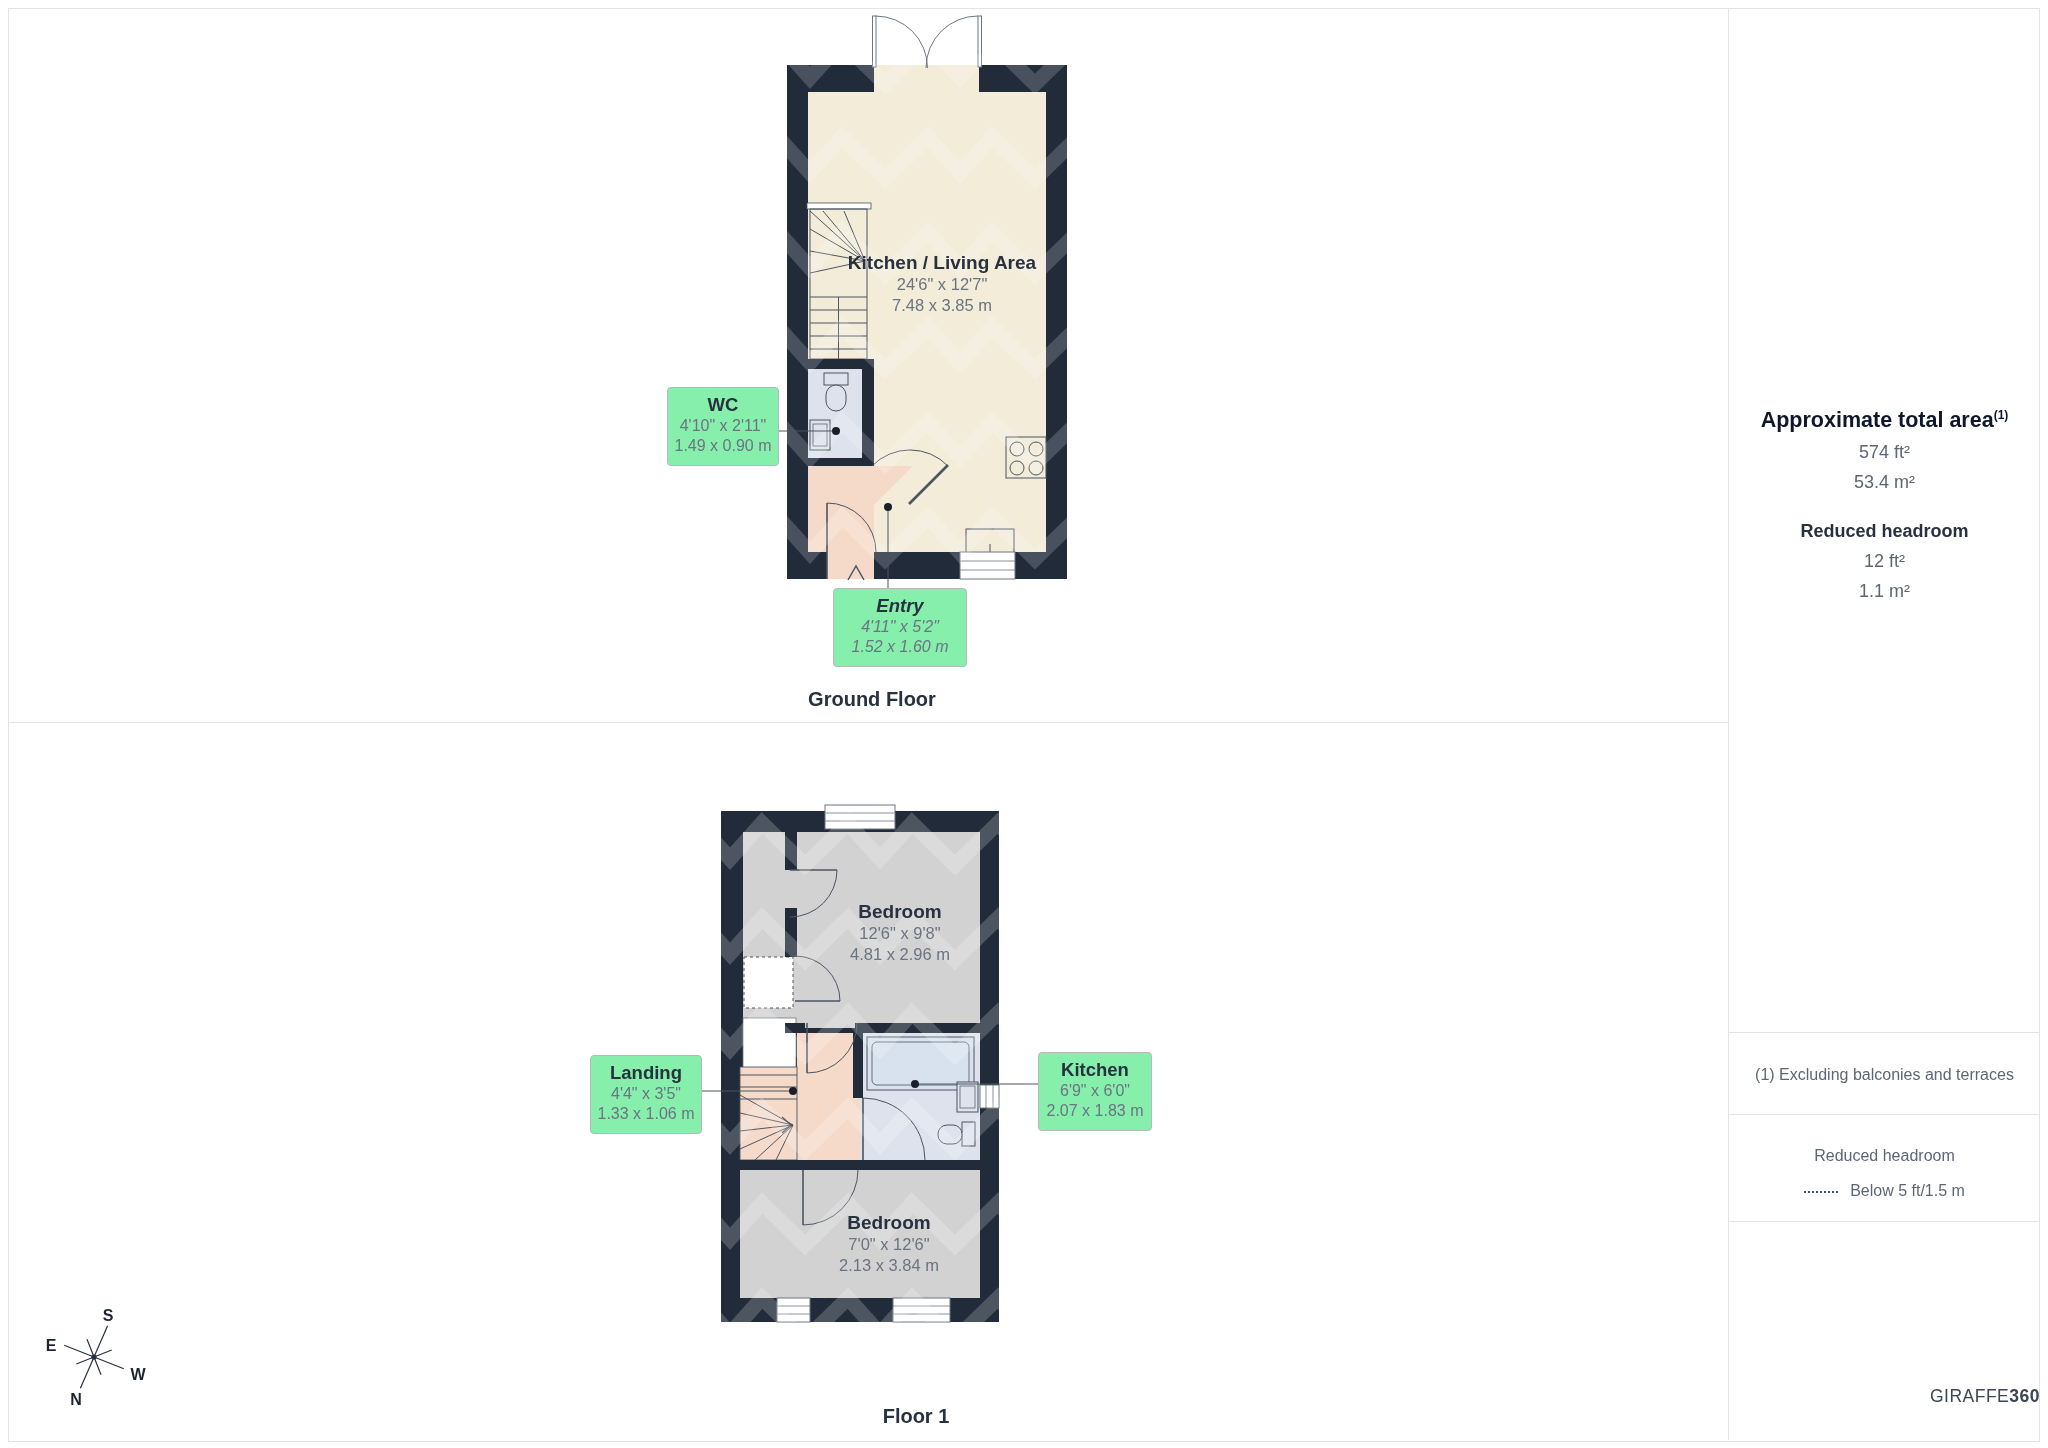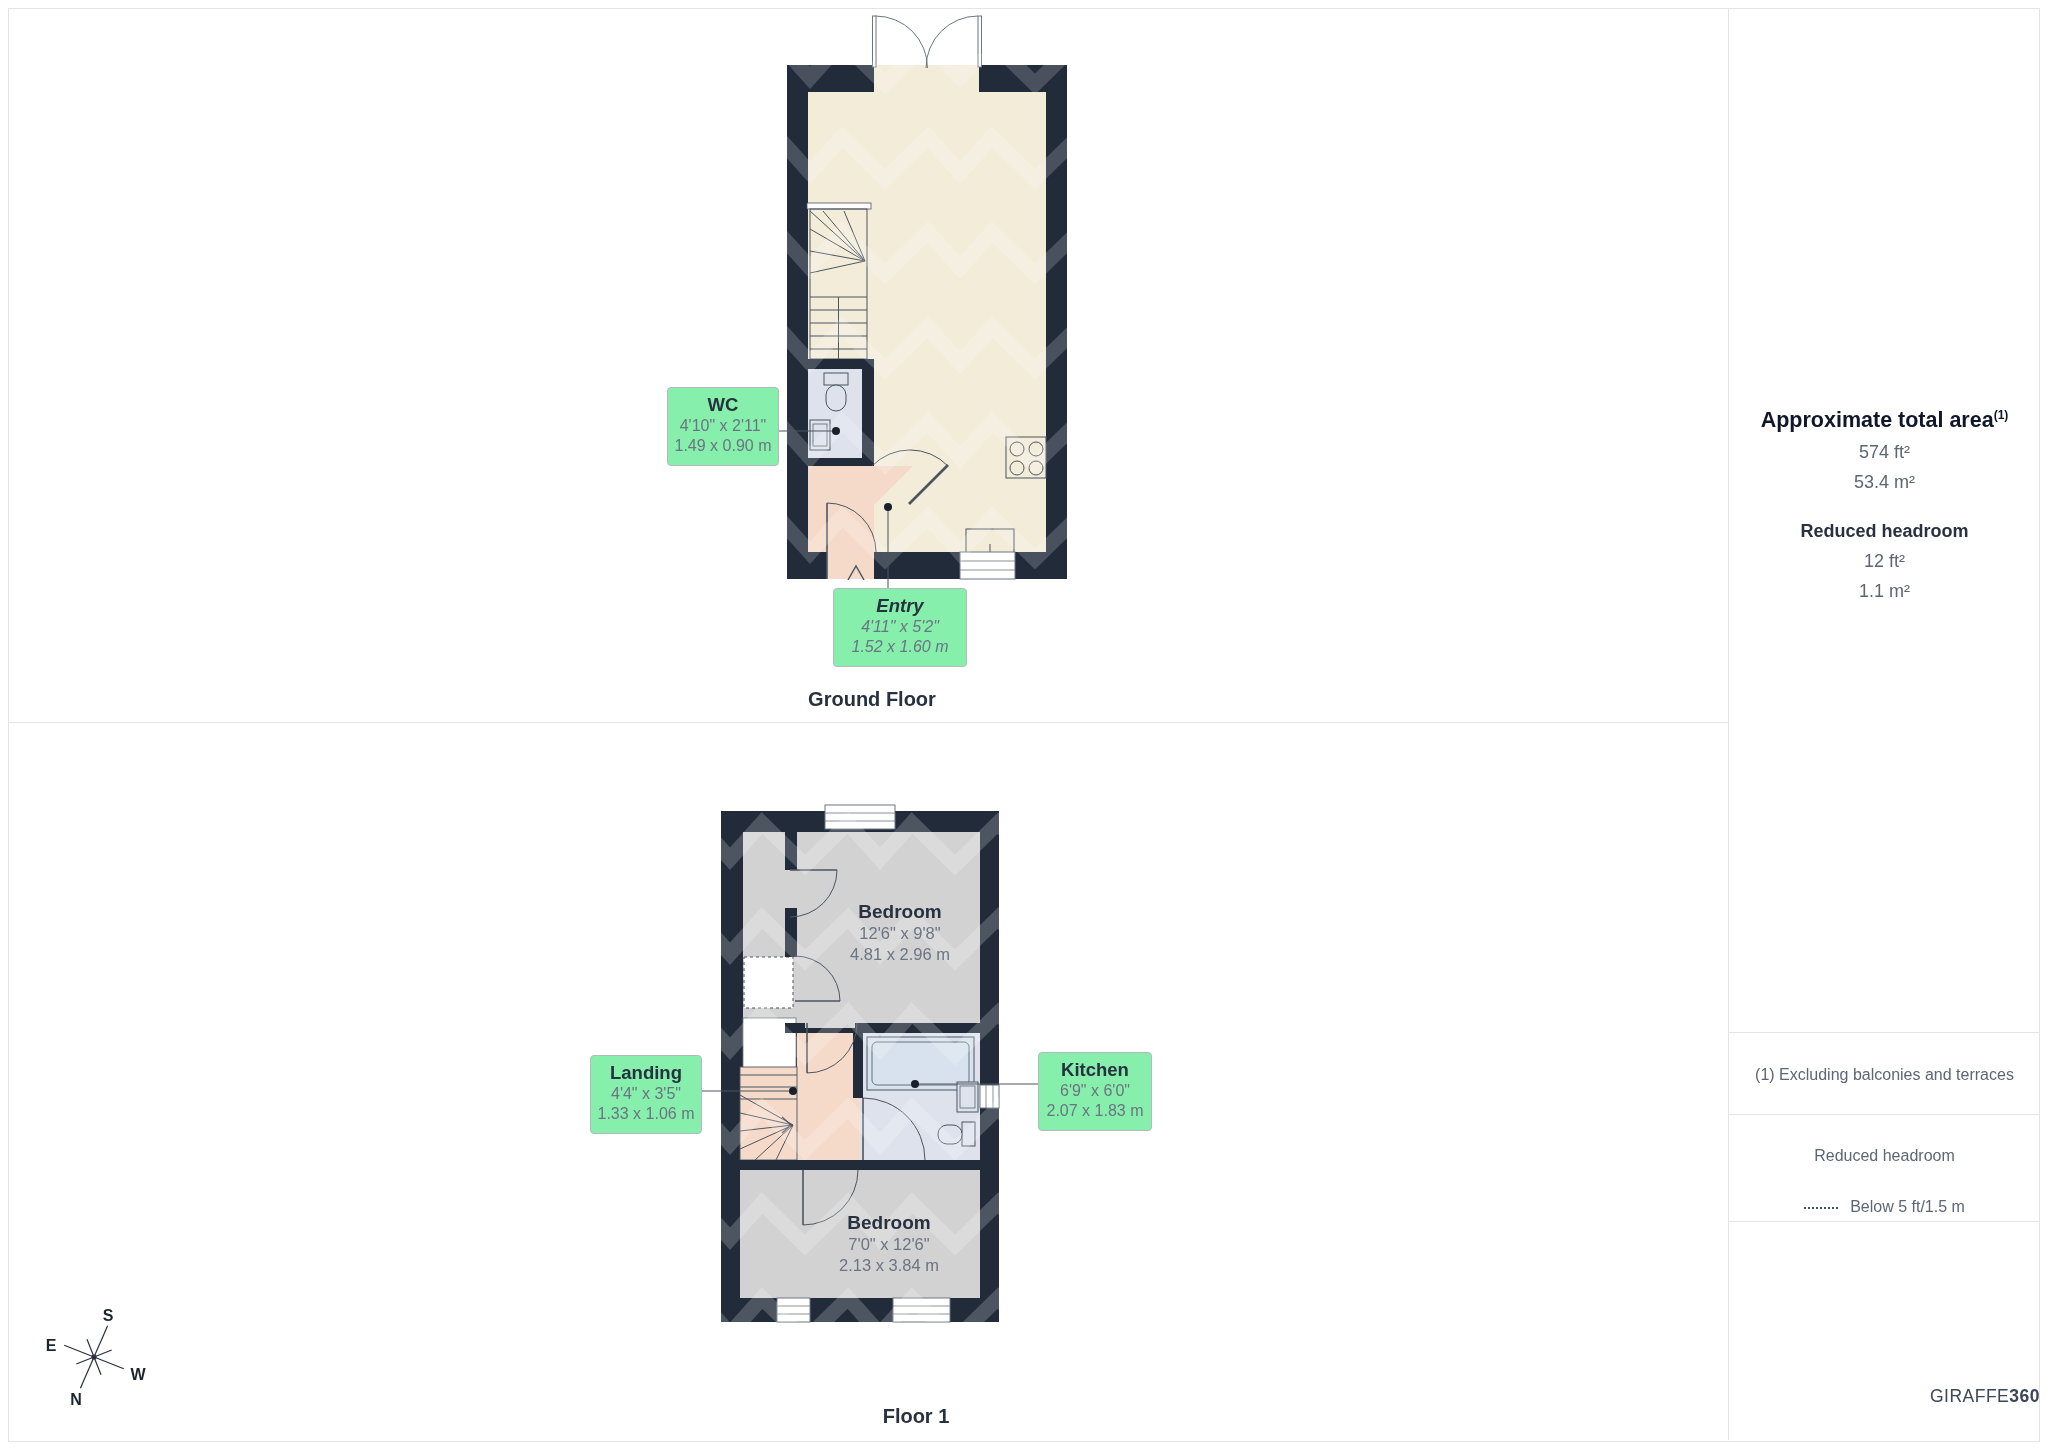--- a/index.html
+++ b/index.html
@@ -22,21 +22,21 @@
   .sidebar{position:absolute;left:1729px;top:8px;width:311px;height:1432px;}
   .areablock{position:absolute;left:0;top:400px;width:100%;text-align:center;}
   .areablock .h{font-size:21.5px;font-weight:700;color:#0f172a;}
   .areablock .h sup{font-size:12px;}
   .areablock .v{font-size:18px;color:#5d6674;margin-top:9px;}
   .areablock .h2{font-size:18px;font-weight:700;color:#27313f;margin-top:28px;}
   .footnote{position:absolute;left:0;top:1058px;width:100%;text-align:center;
             font-size:16px;color:#5d6674;}
   .legend{position:absolute;left:0;top:1139px;width:100%;text-align:center;
           font-size:16px;color:#5d6674;}
-  .legend .row{margin-top:33px;}
+  .legend .row{margin-top:17px;}
   .dotline{display:inline-block;width:34px;height:0;border-top:2px dotted #45505e;
            vertical-align:middle;margin-right:12px;}
   .disclaimer{position:absolute;left:29px;top:1252px;width:253px;text-align:center;
               font-size:16px;line-height:19.5px;color:#5d6674;}
   .brand{position:absolute;left:0;top:1378px;width:100%;text-align:right;
          font-size:17.5px;color:#3c4655;letter-spacing:.5px;}
   .brand b{font-weight:700;}
 </style>
 </head>
 <body>
@@ -131,20 +131,25 @@
     <rect x="127" y="40" width="280" height="525" fill="url(#wm-g)"></rect>
 
     <g>
       <line x1="119" y1="417" x2="176" y2="417" stroke="#4c5560" stroke-width="1"></line>
       <circle cx="176" cy="417" r="4" fill="#1a202a"></circle>
       <line x1="228" y1="493" x2="228" y2="574" stroke="#4c5560" stroke-width="1"></line>
       <circle cx="228" cy="493" r="4" fill="#1a202a"></circle>
     </g>
   </svg>
 
+  <div class="roomlabel" style="left:942px;top:252px;">
+    <div class="t">Kitchen / Living Area</div>
+    <div class="d">24'6" x 12'7"</div>
+    <div class="d">7.48 x 3.85 m</div>
+  </div>
 
   <div class="roomtag" style="left:667px;top:387px;width:112px;">
     <div class="t">WC</div>
     <div class="d">4'10" x 2'11"</div>
     <div class="d">1.49 x 0.90 m</div>
   </div>
 
   <div class="roomtag" style="left:833px;top:588px;width:134px;font-style:italic;">
     <div class="t">Entry</div>
     <div class="d">4'11" x 5'2"</div>

